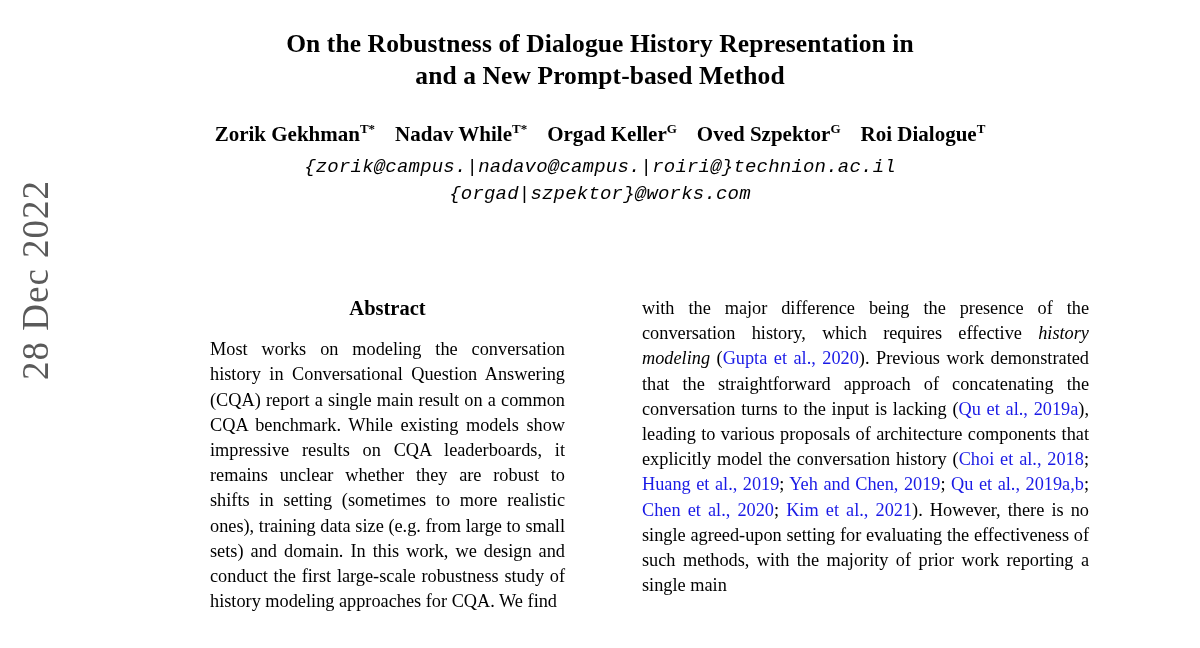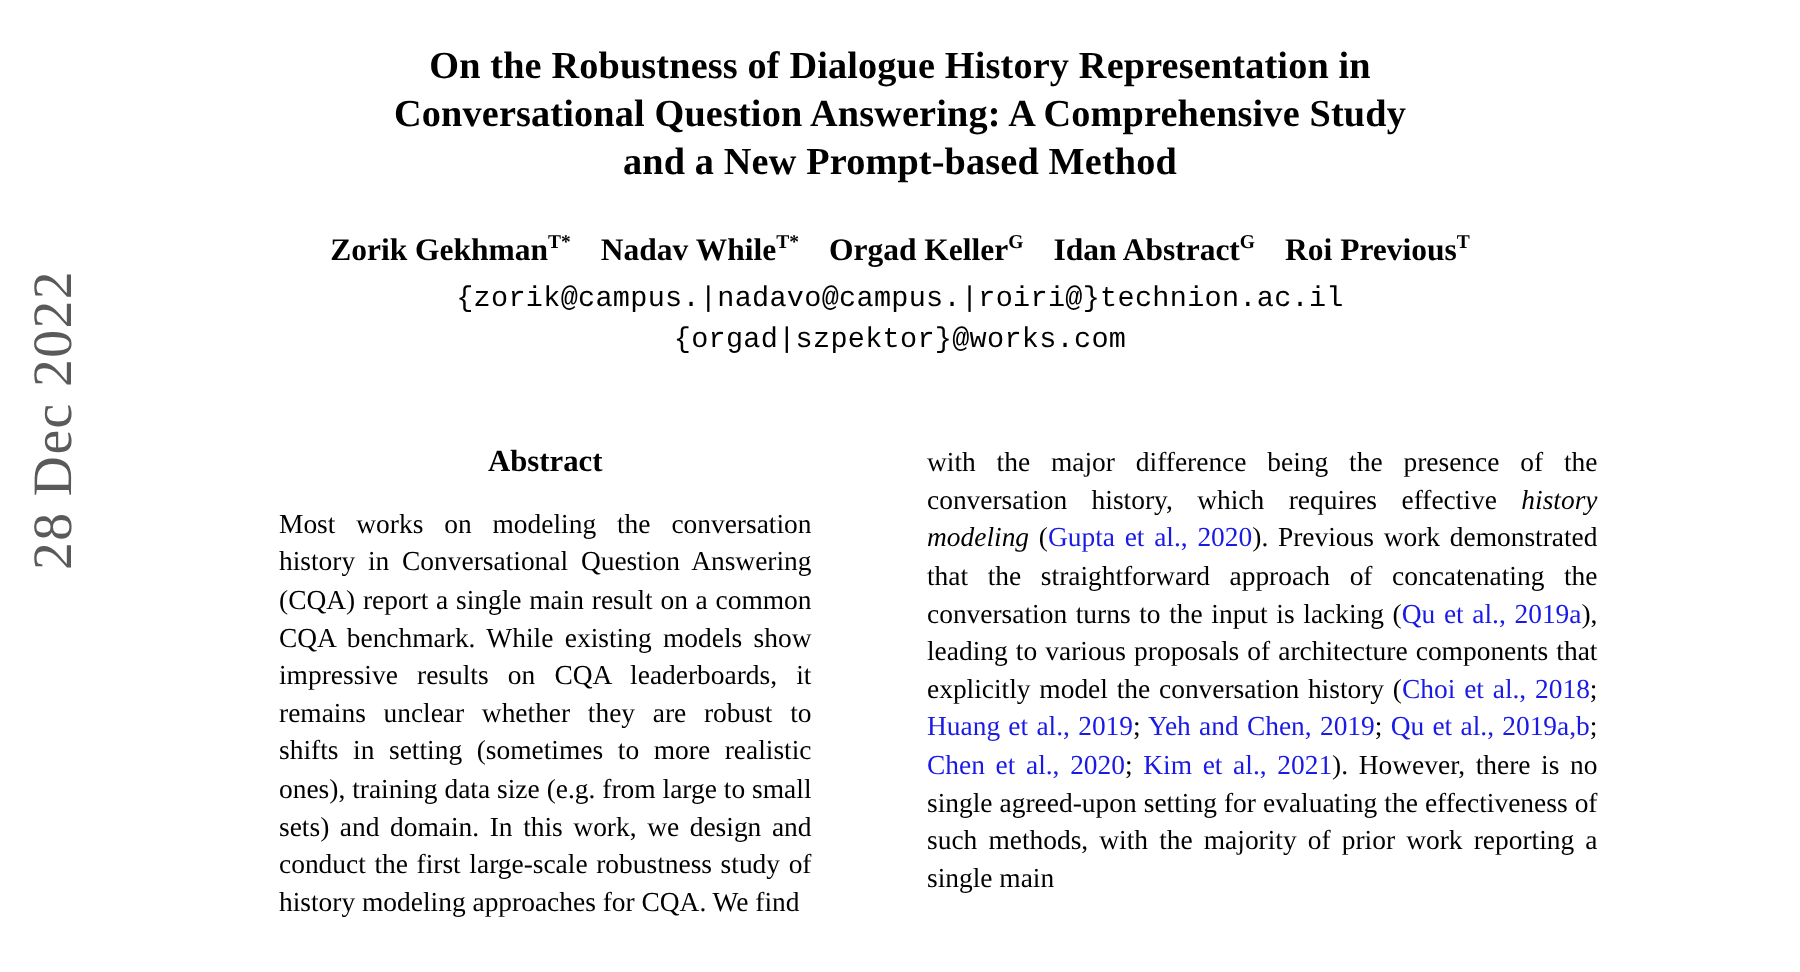--- a/index.html
+++ b/index.html
@@ -70,39 +70,40 @@
   .affils .gap { display: inline-block; width: 30px; }
 
   .emails {
     margin-top: 7px;
     text-align: center;
     font-family: "Liberation Mono", monospace;
     font-size: 19px;
     line-height: 27px;
     letter-spacing: 0.2px;
   }
-  .emails .line { display: block; }
+  .emails .line { display: block; font-style: italic; }
 
   
   .columns {
     position: absolute;
     top: 296px;
     left: 0;
     width: 1200px;
     height: 352px;
   }
   .col {
     position: absolute;
     top: 0;
     width: 355px;
     font-size: 18.3px;
     line-height: 25.2px;
     text-align: justify;
     text-justify: inter-word;
     hyphens: manual;
+    margin-left: 24px;
   }
   .col-left  { left: 186px; }
   .col-right { left: 618px; width: 447px; }
 
   .abstract-head {
     text-align: center;
     font-size: 20.5px;
     font-weight: bold;
     margin: 0 0 16px 0;
   }
@@ -115,26 +116,25 @@
 </style>
 </head>
 <body>
 
 <div class="side-stamp">28 Dec 2022</div>
 
 <div class="page">
 
   <h1 class="title">
     <span class="line">On the Robustness of Dialogue History Representation in</span>
-    <span class="line">Conversational Question Answering: A Comprehensive Study</span>
     <span class="line">and a New Prompt-based Method</span>
   </h1>
 
   <div class="authors">
-    <span class="author"><span>Zorik Gekhman</span><sup>T*</sup></span><span class="author"><span>Nadav While</span><sup>T*</sup></span><span class="author"><span>Orgad Keller</span><sup>G</sup></span><span class="author"><span>Idan Abstract</span><sup>G</sup></span><span class="author"><span>Roi Previous</span><sup>T</sup></span>
+    <span class="author"><span>Zorik Gekhman</span><sup>T*</sup></span><span class="author"><span>Nadav While</span><sup>T*</sup></span><span class="author"><span>Orgad Keller</span><sup>G</sup></span><span class="author"><span>Oved Szpektor</span><sup>G</sup></span><span class="author"><span>Roi Dialogue</span><sup>T</sup></span>
   </div>
 
 
   <div class="emails">
     <span class="line">{zorik@campus.|nadavo@campus.|roiri@}technion.ac.il</span>
     <span class="line">{orgad|szpektor}@works.com</span>
   </div>
 
   <div class="columns">
 

